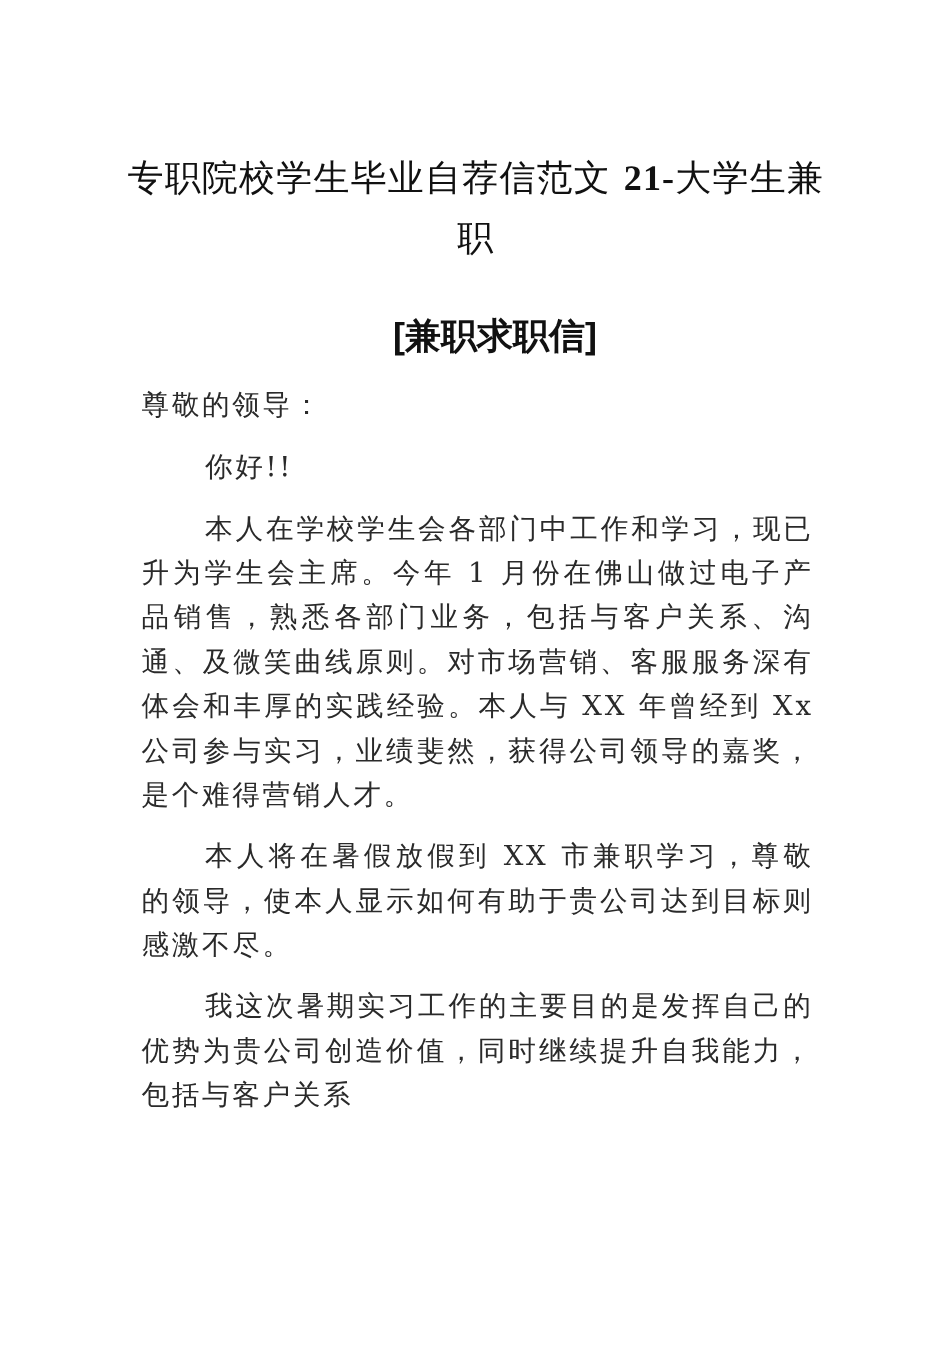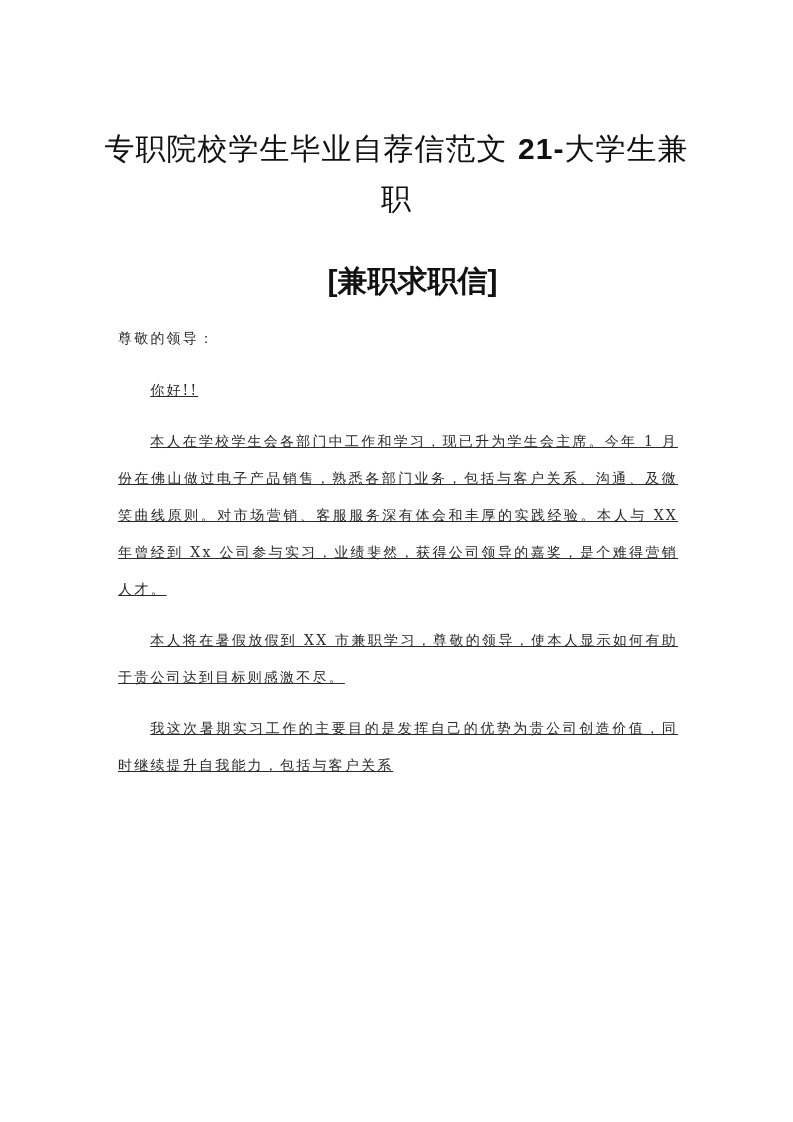--- a/index.html
+++ b/index.html
@@ -26,51 +26,51 @@
       left: 100px;
       width: 593px;
       text-align: center;
       font-family: "DejaVu Sans", "Liberation Sans", sans-serif;
       font-size: 30px;
       line-height: 50px;
       color: #111;
       font-weight: normal;
       margin: 0;
     }
-    .title .num { font-weight: bold; font-family: Liberation Sans, sans-serif; margin-top: 44px; }
+    .title .num { font-weight: bold; font-family: Liberation Serif, serif; margin-top: 44px; }
     .title-main { top: 124px; letter-spacing: 1px; }
     .subtitle {
       position: absolute;
       top: 240px;
       left: 100px;
       width: 593px;
       text-align: center;
       font-family: "DejaVu Sans", "Liberation Sans", sans-serif;
       font-size: 30px;
       line-height: 50px;
       color: #111;
       margin: 16px;
     }
     .subtitle .br { font-weight: bold; font-family: "Liberation Sans", sans-serif; }
     .body {
       position: absolute;
       left: 118px;
       width: 560px;
       top: 320px;
       font-family: "DejaVu Serif", "Liberation Serif", serif;
-      font-size: 14px;
+      font-size: 23px;
       line-height: 37px;
       color: #2a2a2a;
       letter-spacing: 2.2px;
     }
     .body p {
       margin: 0 0 14px 0;
       text-align: justify;
     }
-    .body p.indent { text-indent: 2.3em; text-decoration: underline; }
+    .body p.indent { text-indent: 2.3em; }
     .body p.salutation { margin-bottom: 15px; }
     .body p.greeting { margin-bottom: 14px; }
   </style>
 </head>
 <body>
 
 <div class="page">
 
   <h1 class="title title-main"><span>专职院校学生毕业自荐信范文 </span><span class="num">21-</span><span>大学生兼职</span></h1>
 

